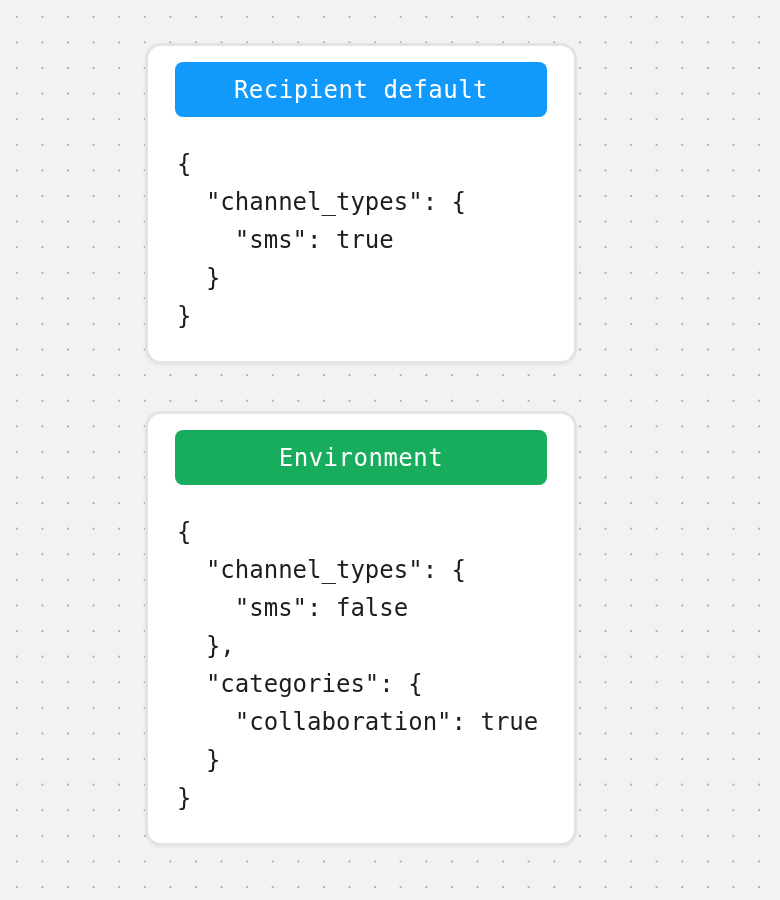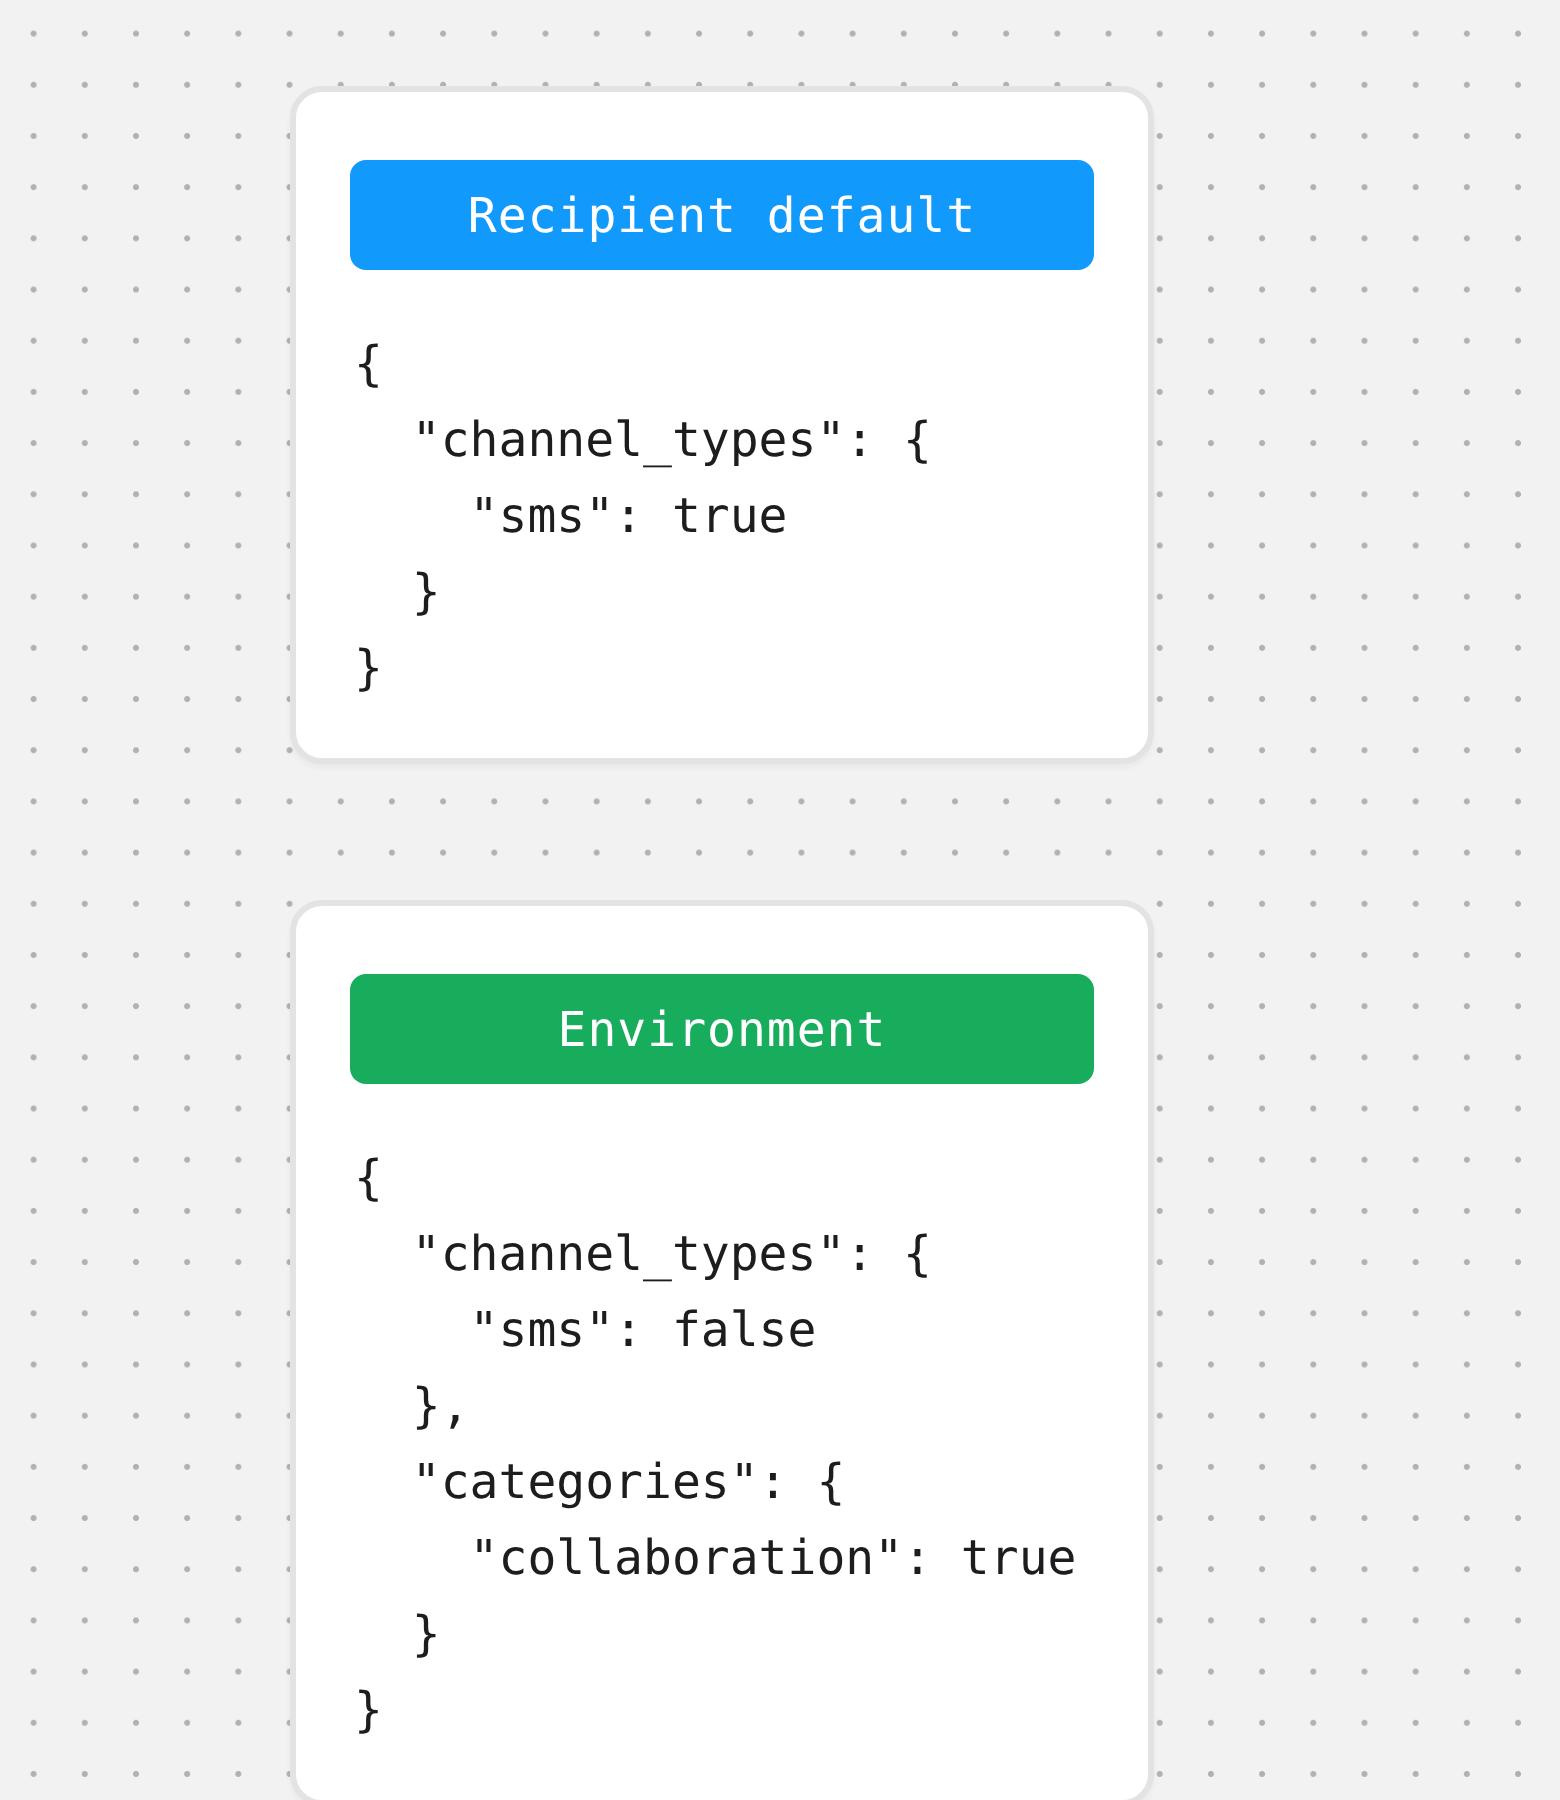--- a/index.html
+++ b/index.html
@@ -25,25 +25,25 @@
     width: 490px;
     margin: 0 auto;
     padding-top: 43px;
   }
   .card {
     box-sizing: border-box;
     width: 432px;
     background: #ffffff;
     border: 3px solid #e3e3e3;
     border-radius: 16px;
-    padding: 34px 27px 26px 27px;
+    padding: 16px 27px 26px 27px;
     box-shadow: 0 2px 3px rgba(0,0,0,0.04);
   }
   .card + .card {
-    margin-top: 68px;
+    margin-top: 47px;
   }
   .card-header {
     height: 55px;
     border-radius: 8px;
     display: flex;
     align-items: center;
     justify-content: center;
   }
   .card-header .title {
     color: #ffffff;

